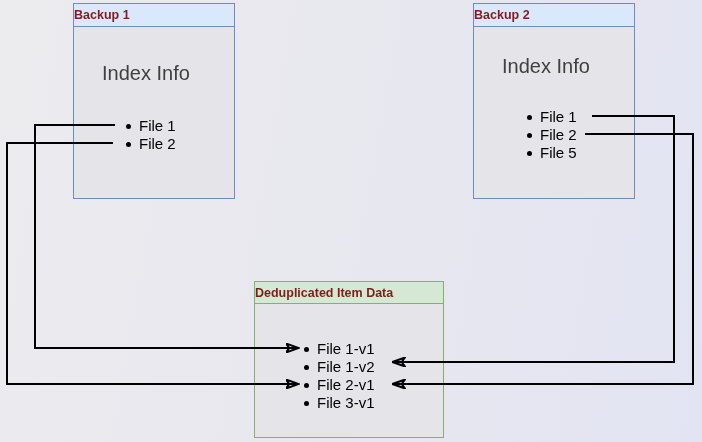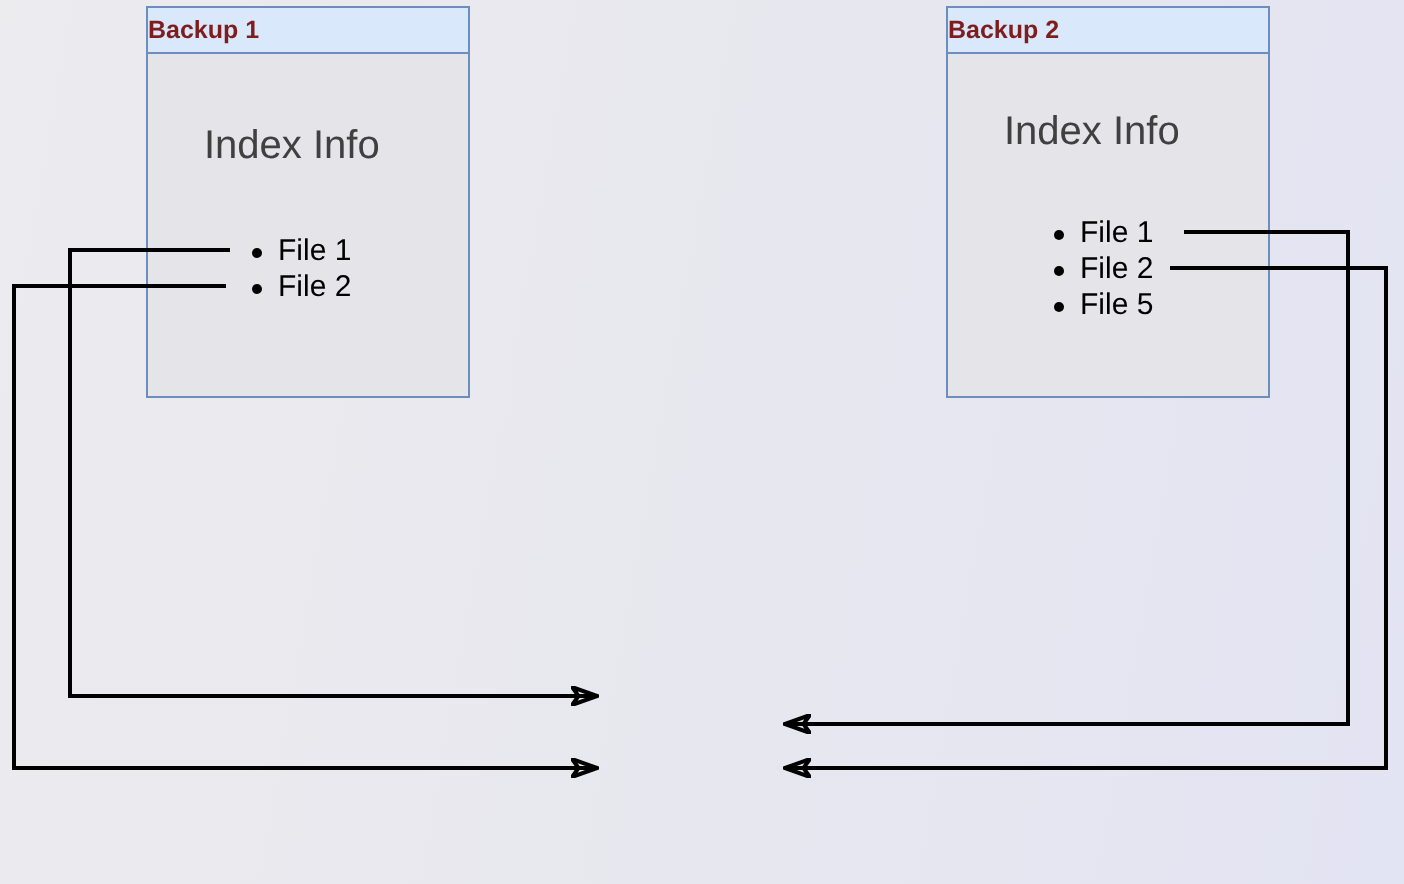--- a/index.html
+++ b/index.html
@@ -117,20 +117,41 @@
         <span class="bullet"></span>
         <span>File 2</span>
       </li>
       <li>
         <span class="bullet"></span>
         <span>File 5</span>
       </li>
     </ul>
   </div>
 
+  <div class="node green" id="dedup">
+    <div class="titlebar">Deduplicated Item Data</div>
+    <ul class="file-list">
+      <li>
+        <span class="bullet"></span>
+        <span>File 1-v1</span>
+      </li>
+      <li>
+        <span class="bullet"></span>
+        <span>File 1-v2</span>
+      </li>
+      <li>
+        <span class="bullet"></span>
+        <span>File 2-v1</span>
+      </li>
+      <li>
+        <span class="bullet"></span>
+        <span>File 3-v1</span>
+      </li>
+    </ul>
+  </div>
 
   <svg class="wires" viewBox="0 0 702 442">
     <defs>
       <marker id="arrowhead" markerUnits="userSpaceOnUse" markerWidth="14" markerHeight="10" refX="12.5" refY="5" orient="auto">
         <path d="M0.5,0.5 L13,5 L0.5,9.5 L3.8,5 Z" fill="#000" stroke="none"></path>
       </marker>
     </defs>
     <path d="M115,125 H35 V348 H298" marker-end="url(#arrowhead)"></path>
     <path d="M113,143 H7 V384 H298" marker-end="url(#arrowhead)"></path>
     <path d="M592,116 H674 V362 H393" marker-end="url(#arrowhead)"></path>

